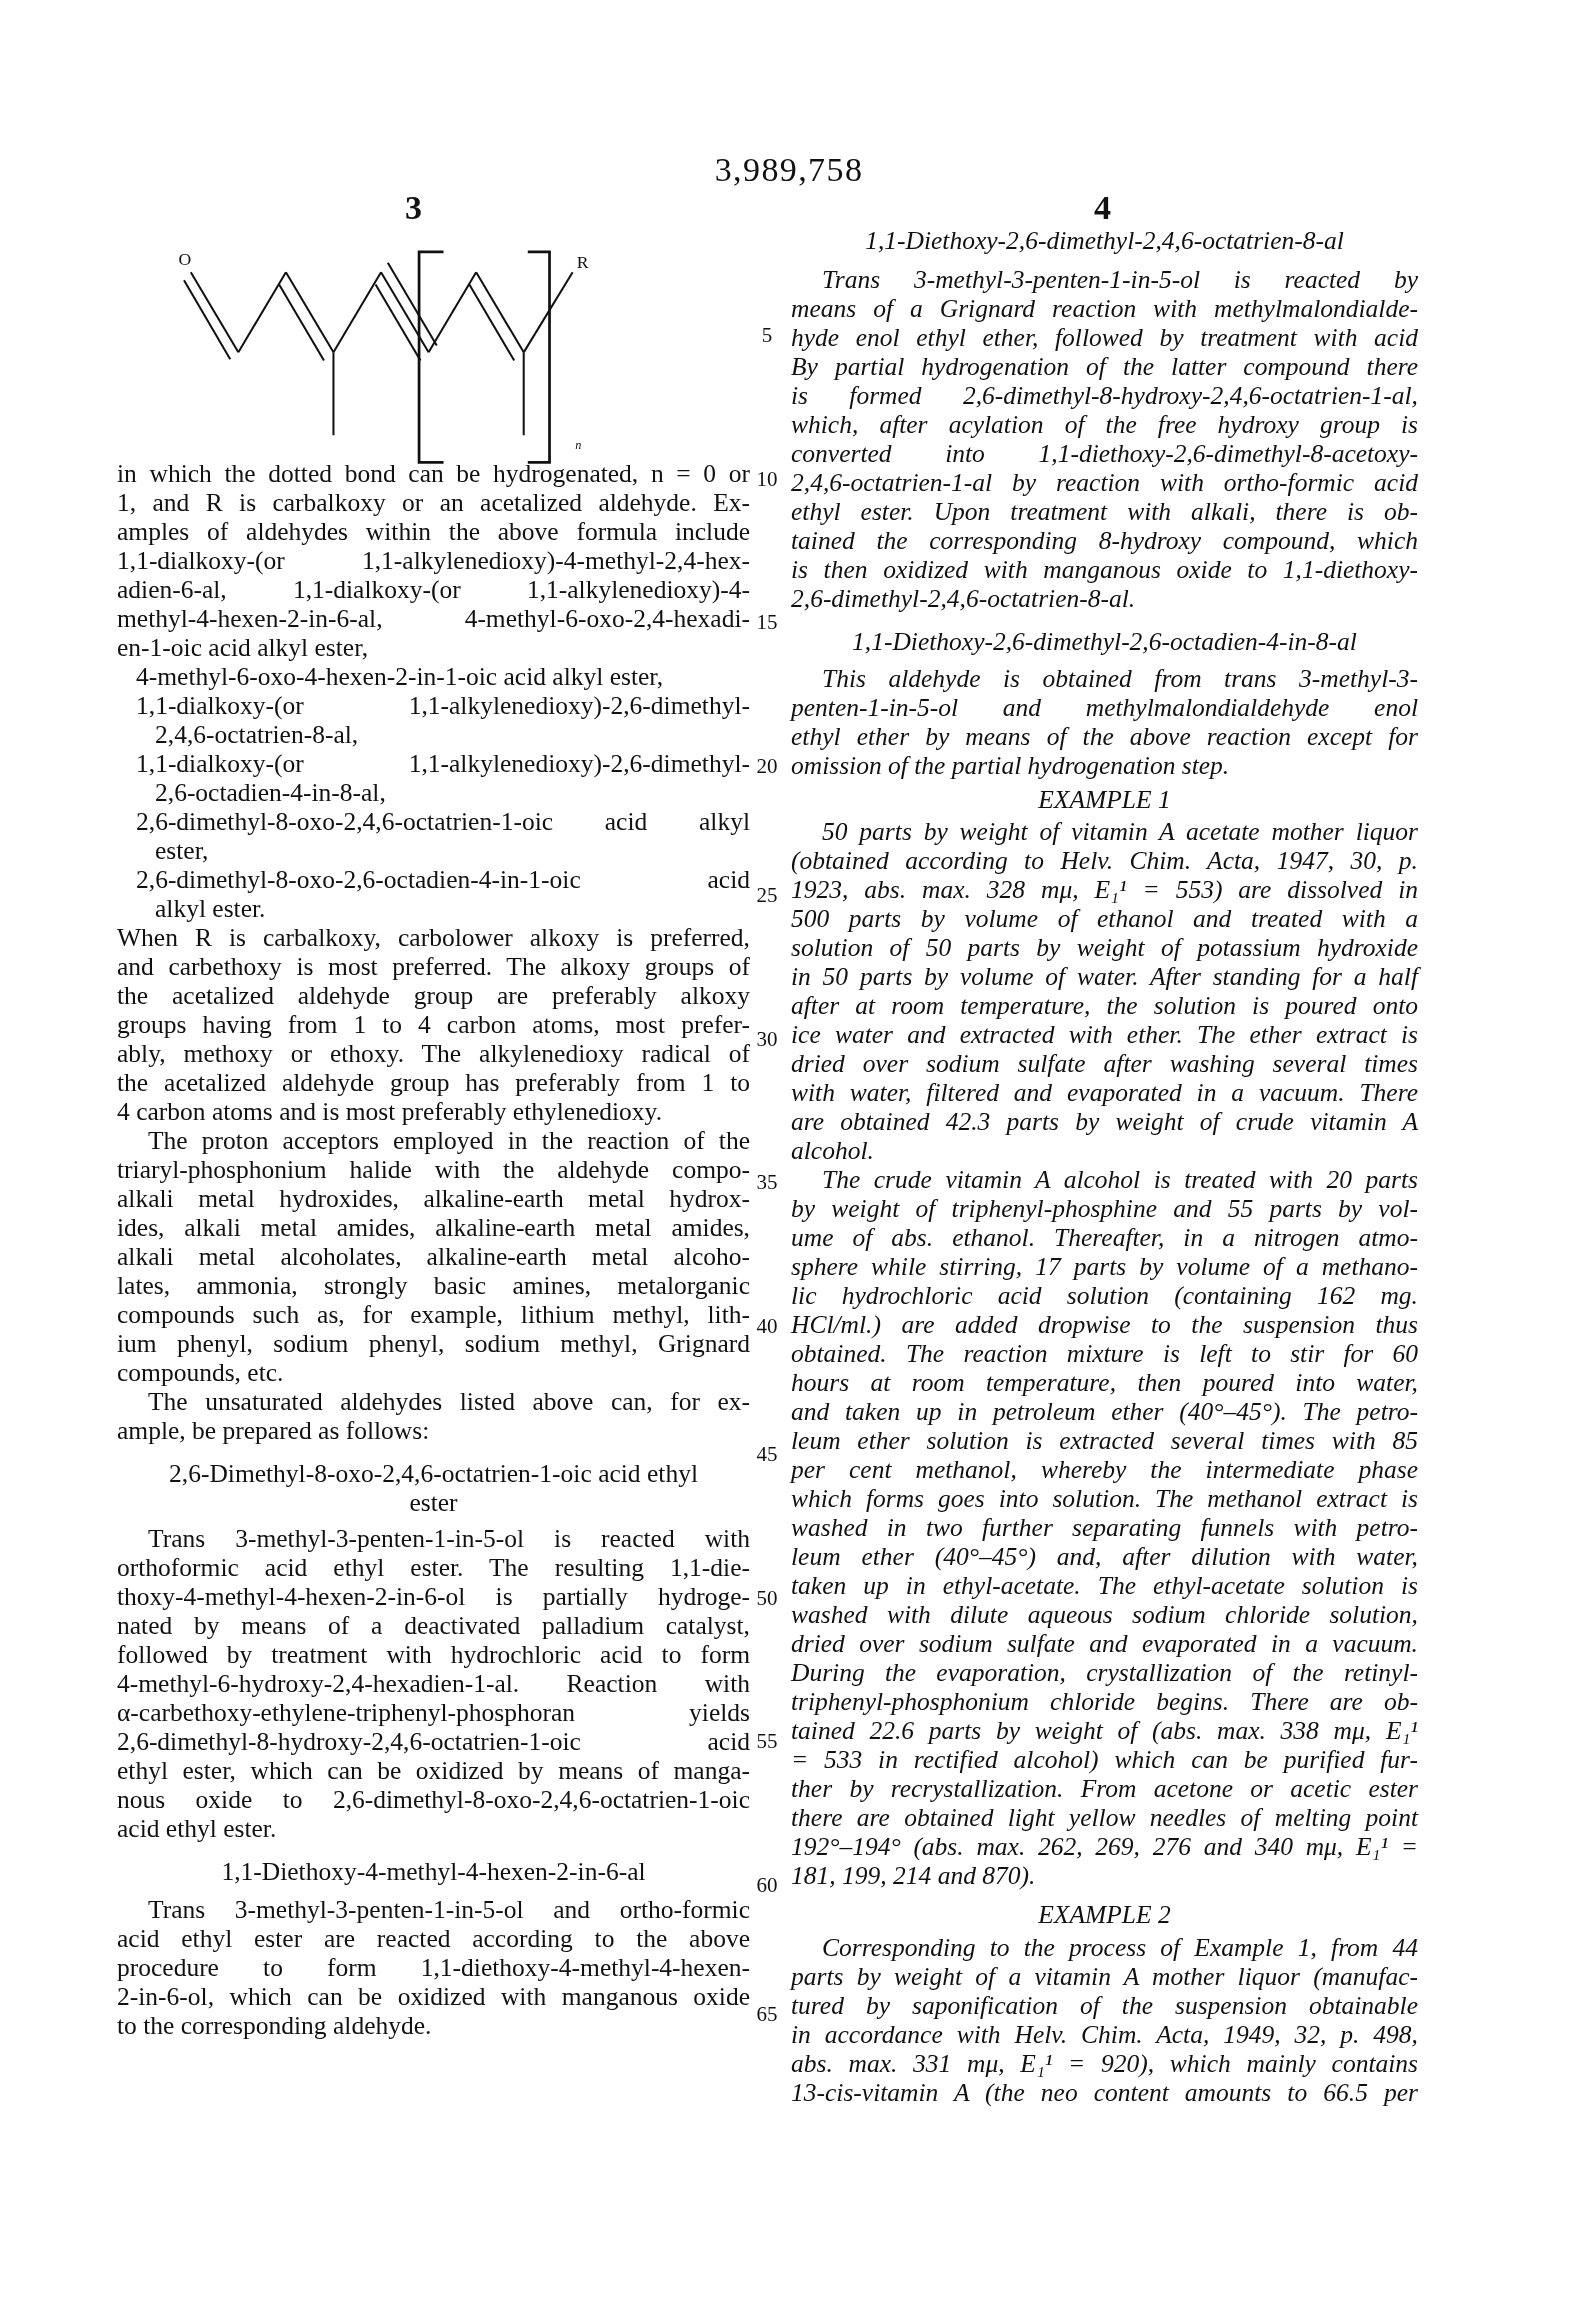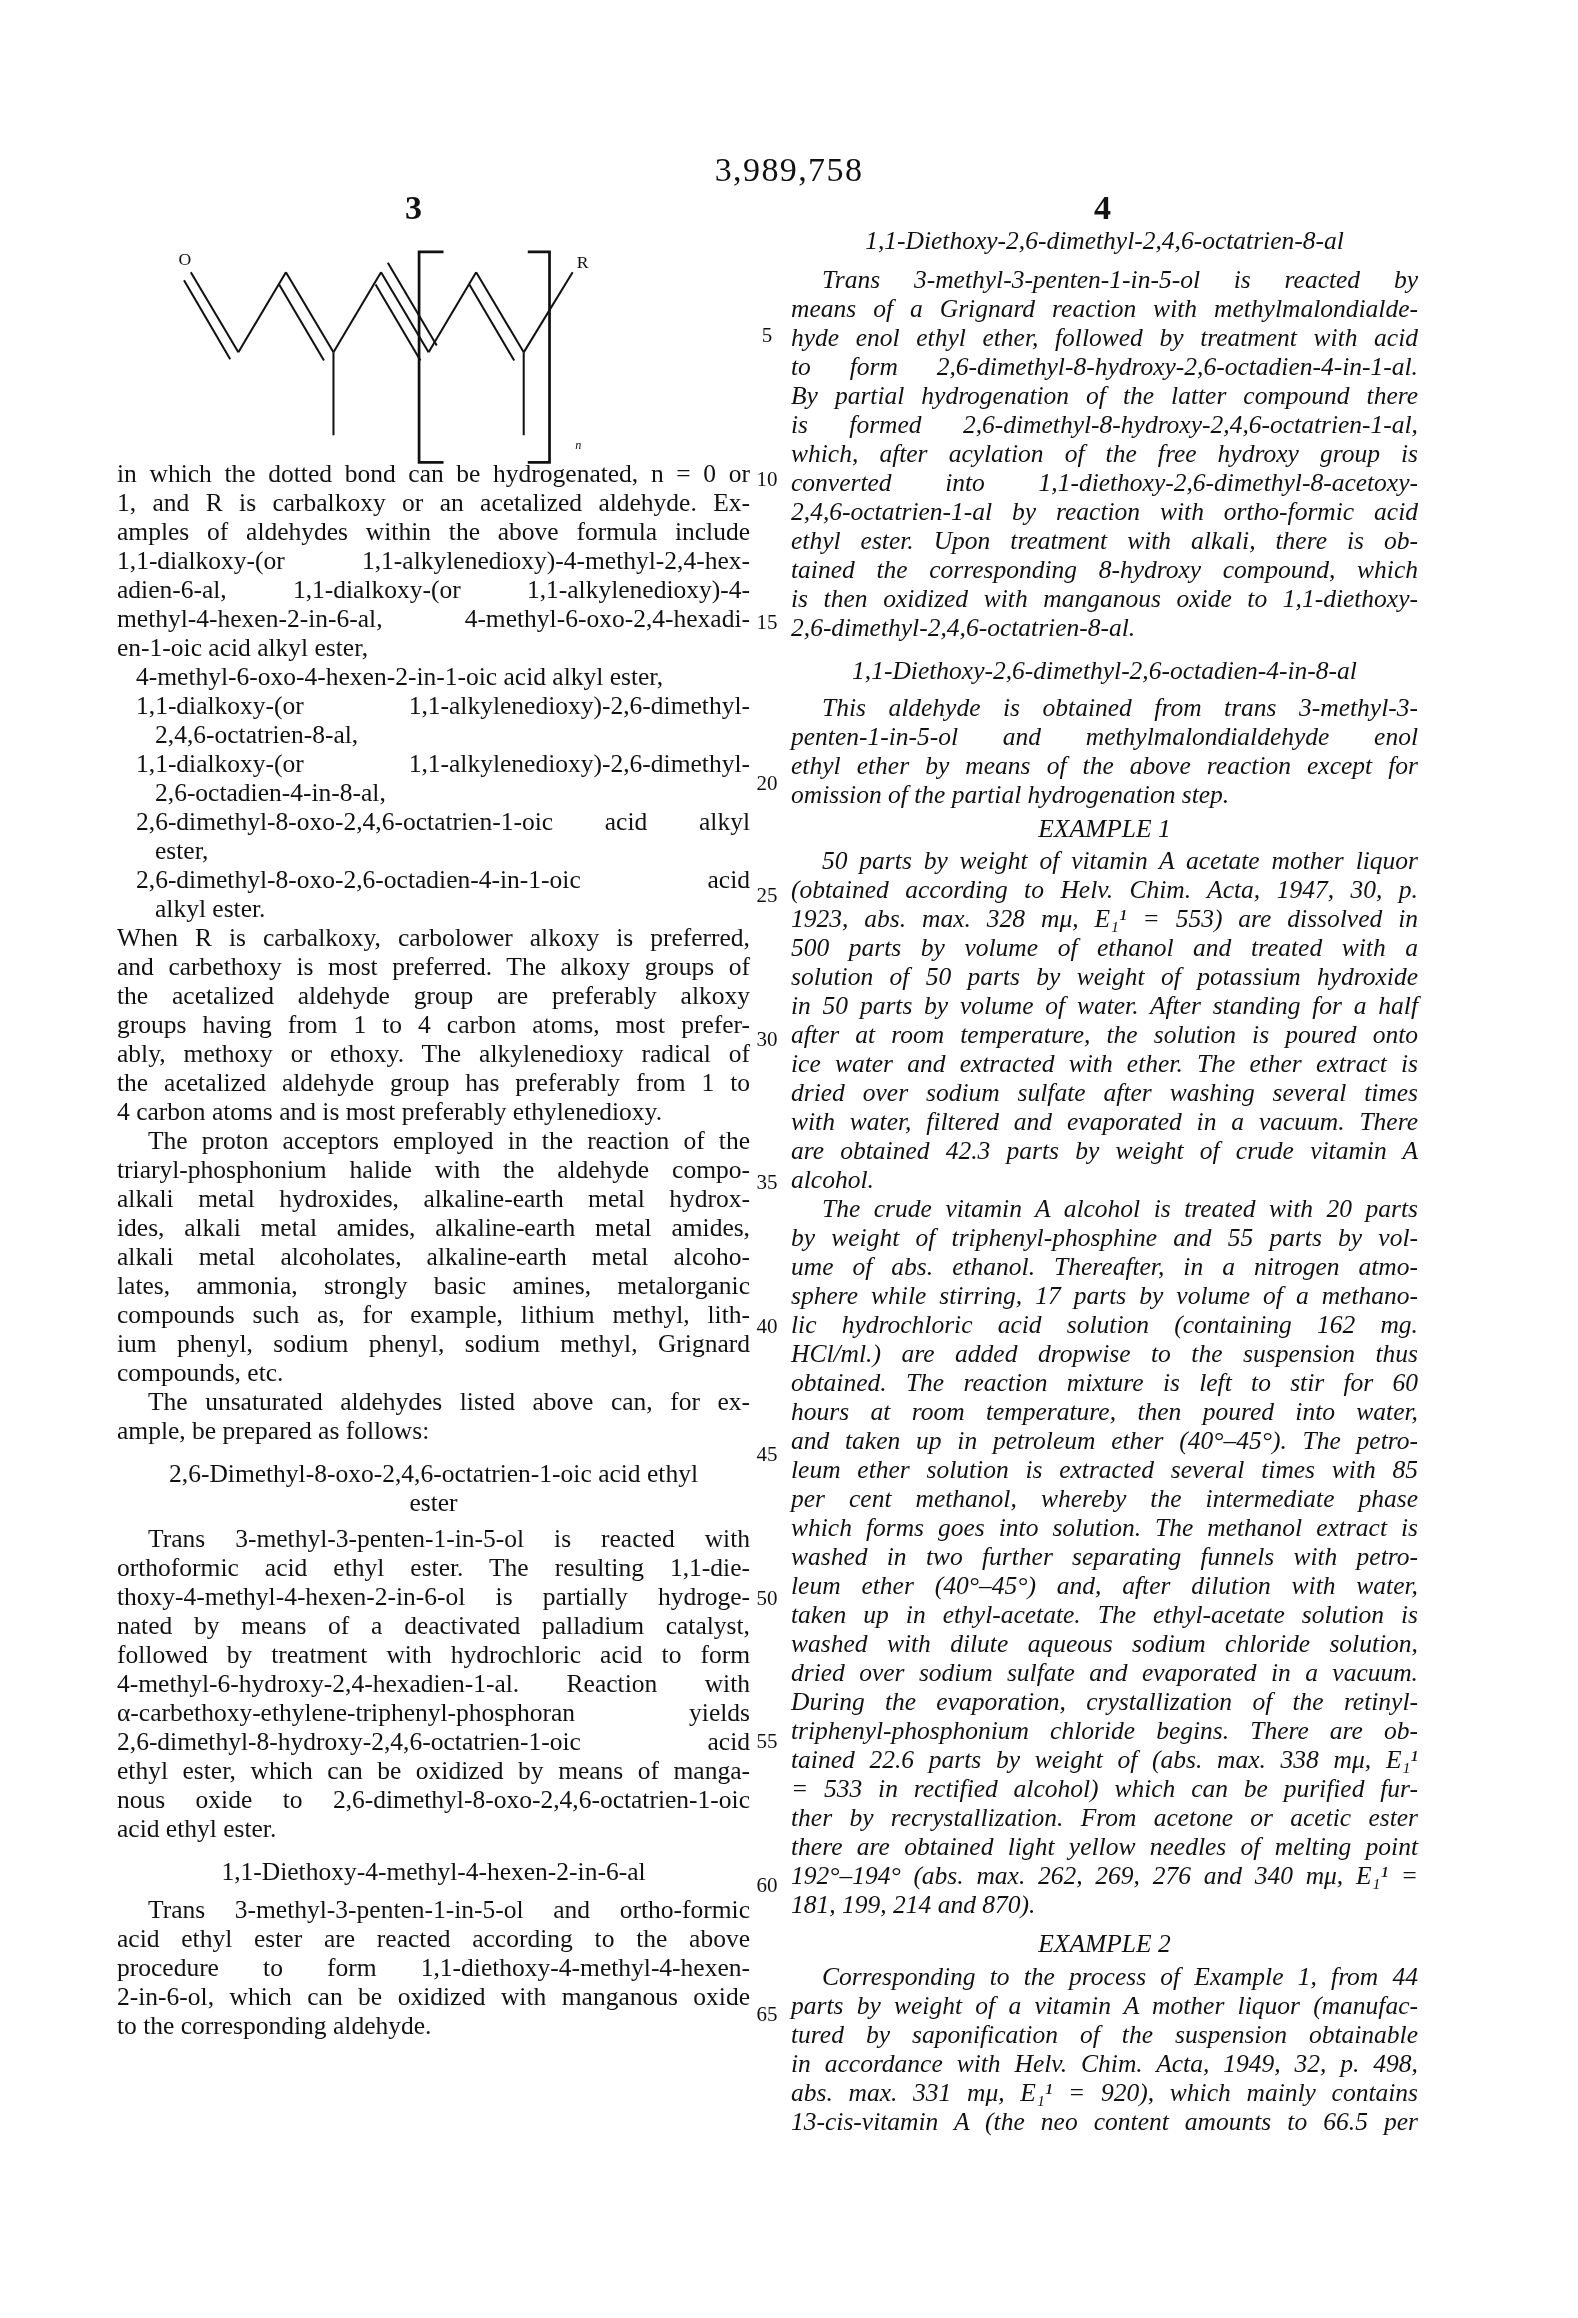--- a/index.html
+++ b/index.html
@@ -142,21 +142,20 @@
     </div>
   </div>
 
   <div class="col right">
     <span class="heading">1,1-Diethoxy-2,6-dimethyl-2,4,6-octatrien-8-al</span>
     <span class="gap" style="height:9.5px"></span>
     <div>
       <span class="ln ind">Trans 3-methyl-3-penten-1-in-5-ol is reacted by</span>
       <span class="ln">means of a Grignard reaction with methylmalondialde-</span>
       <span class="ln">hyde enol ethyl ether, followed by treatment with acid</span>
-      <span class="ln">to form 2,6-dimethyl-8-hydroxy-2,6-octadien-4-in-1-al.</span>
       <span class="ln">By partial hydrogenation of the latter compound there</span>
       <span class="ln">is formed 2,6-dimethyl-8-hydroxy-2,4,6-octatrien-1-al,</span>
       <span class="ln">which, after acylation of the free hydroxy group is</span>
       <span class="ln">converted into 1,1-diethoxy-2,6-dimethyl-8-acetoxy-</span>
       <span class="ln">2,4,6-octatrien-1-al by reaction with ortho-formic acid</span>
       <span class="ln">ethyl ester. Upon treatment with alkali, there is ob-</span>
       <span class="ln">tained the corresponding 8-hydroxy compound, which</span>
       <span class="ln">is then oxidized with manganous oxide to 1,1-diethoxy-</span>
       <span class="ln last">2,6-dimethyl-2,4,6-octatrien-8-al.</span>
     </div>
@@ -223,21 +222,21 @@
       <span class="ln">in accordance with Helv. Chim. Acta, 1949, 32, p. 498,</span>
       <span class="ln">abs. max. 331 mμ, E₁¹ = 920), which mainly contains</span>
       <span class="ln">13-cis-vitamin A (the neo content amounts to 66.5 per</span>
     </div>
   </div>
 
   <div>
     <span class="gutter" style="top:323px">5</span>
     <span class="gutter" style="top:467px">10</span>
     <span class="gutter" style="top:610px">15</span>
-    <span class="gutter" style="top:771px">20</span>
+    <span class="gutter" style="top:754px">20</span>
     <span class="gutter" style="top:883px">25</span>
     <span class="gutter" style="top:1027px">30</span>
     <span class="gutter" style="top:1170px">35</span>
     <span class="gutter" style="top:1314px">40</span>
     <span class="gutter" style="top:1442px">45</span>
     <span class="gutter" style="top:1586px">50</span>
     <span class="gutter" style="top:1729px">55</span>
     <span class="gutter" style="top:1873px">60</span>
     <span class="gutter" style="top:2002px">65</span>
   </div>

